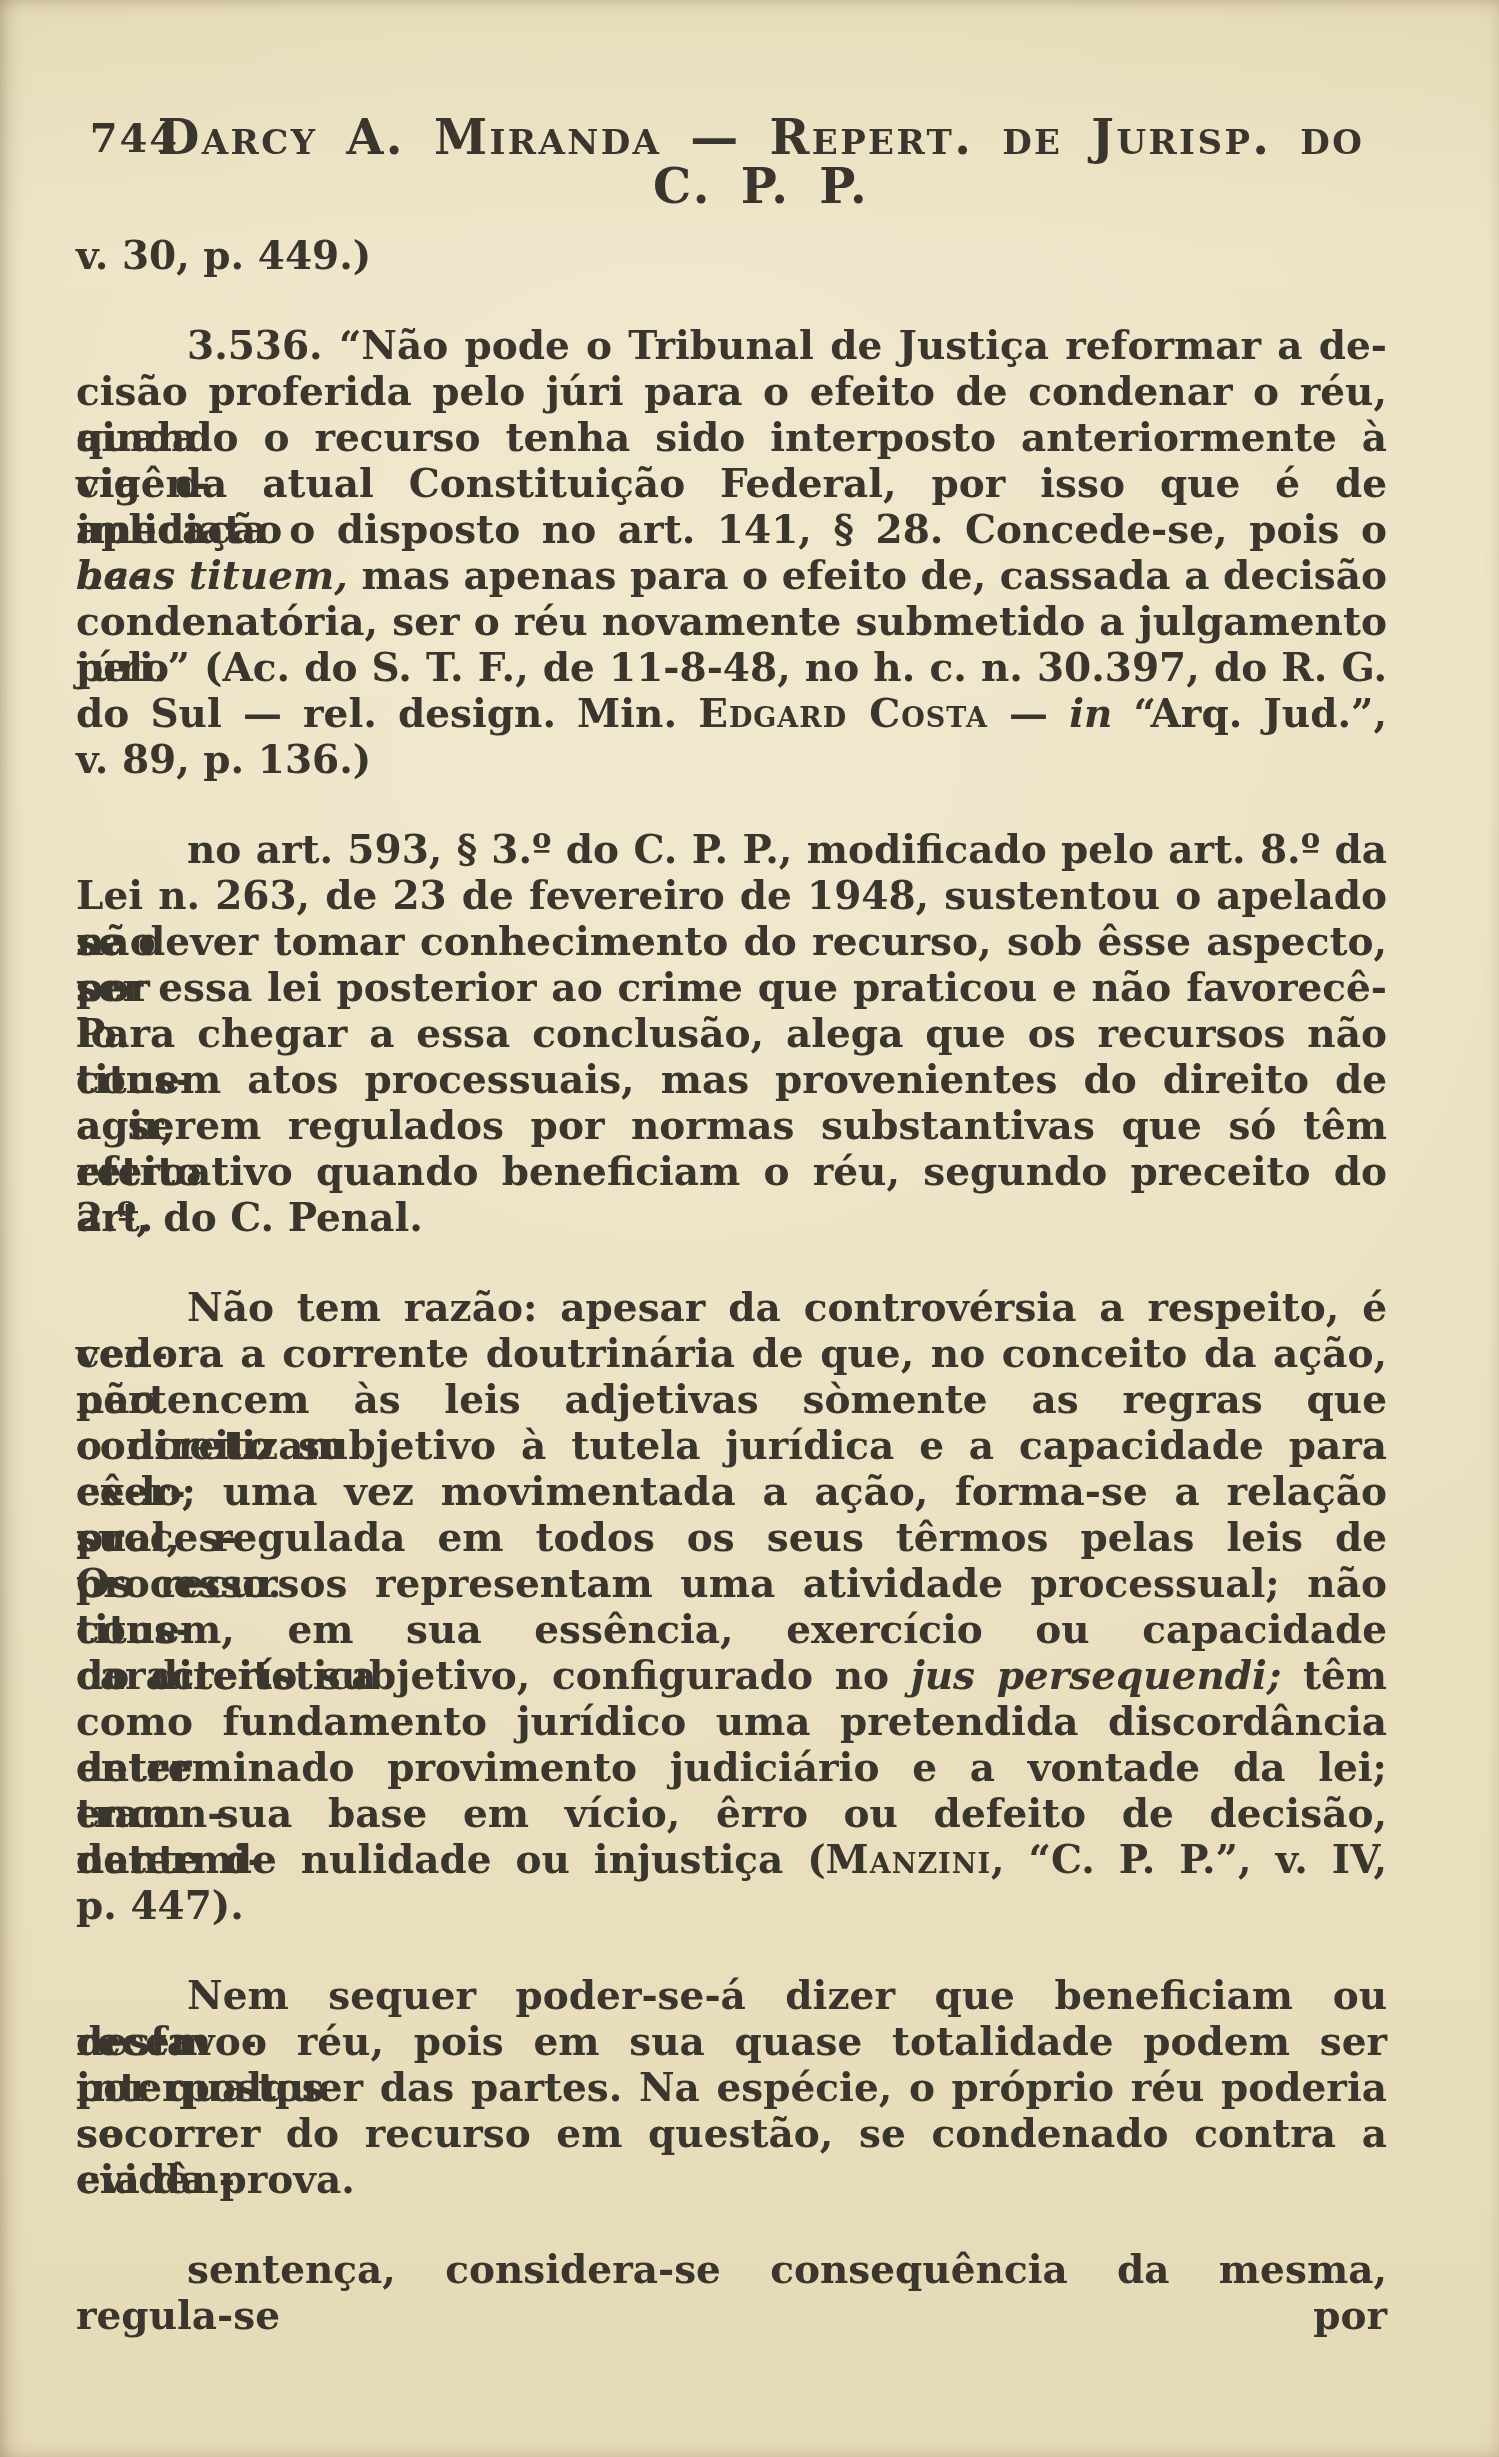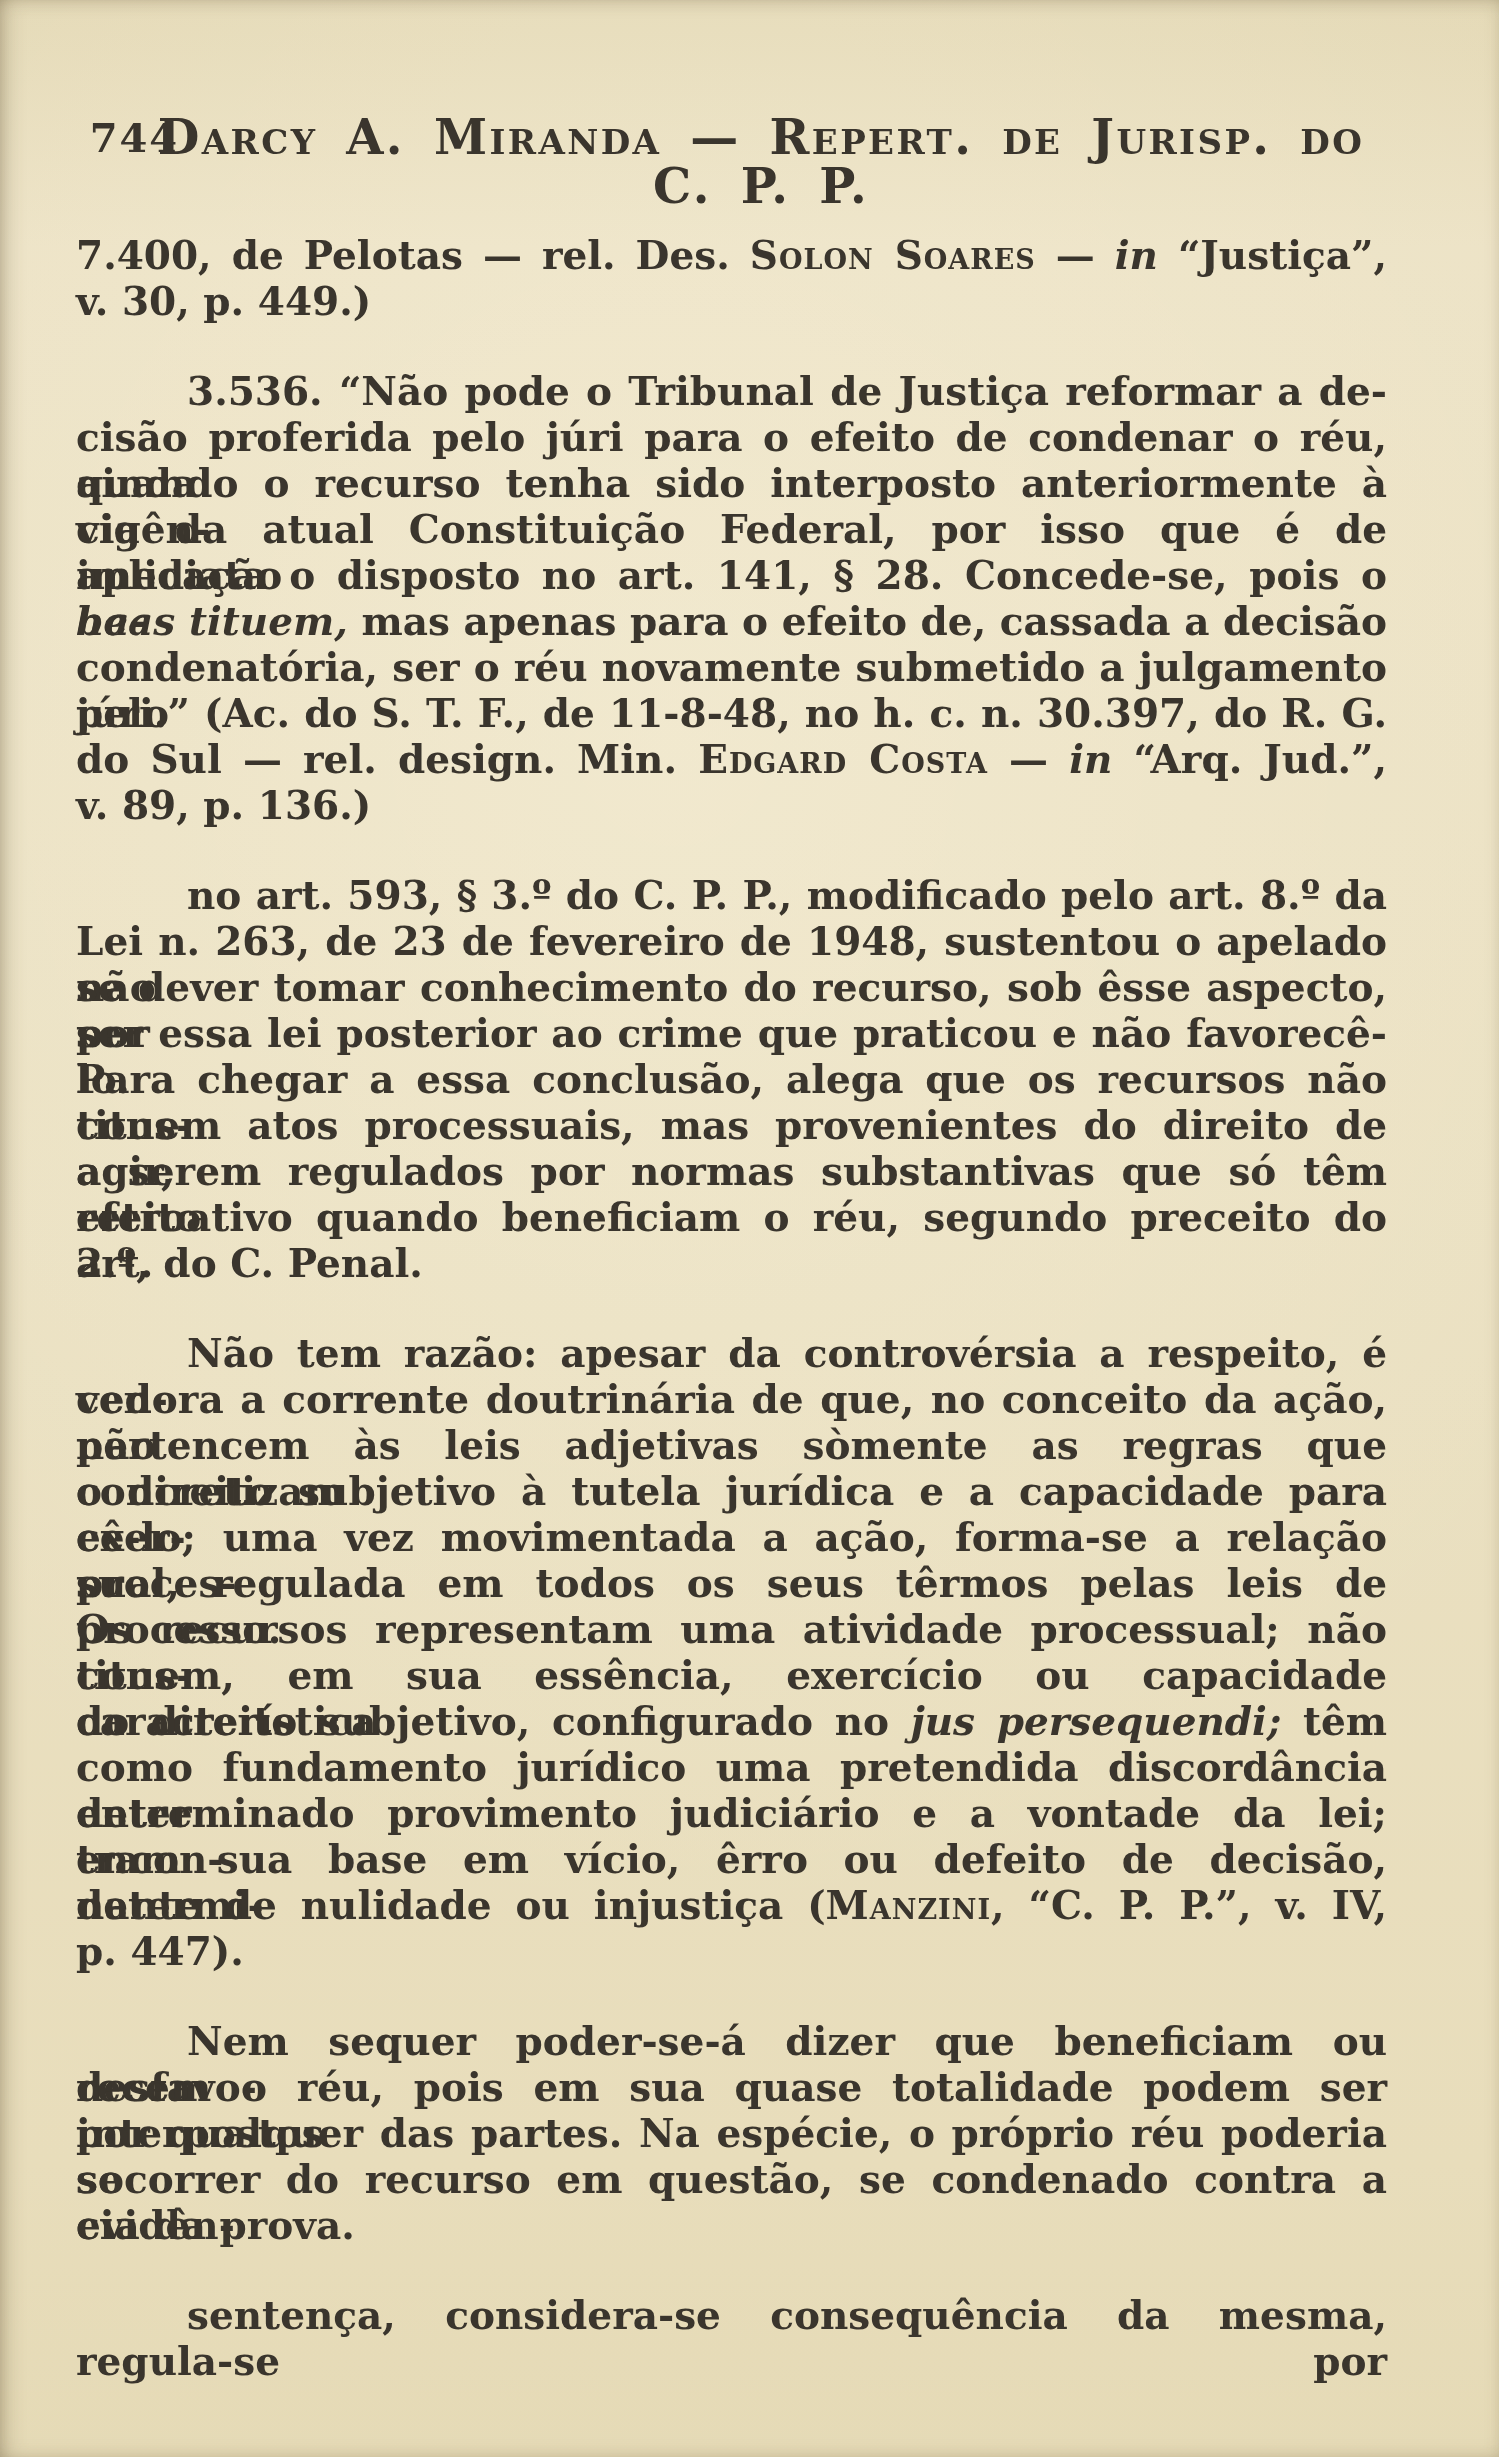--- a/index.html
+++ b/index.html
@@ -81,21 +81,20 @@
 </head>
 <body>
 
 <div class="page">
   <div class="running-head">
     <span class="pagenum">744</span>
     <span class="head-title">Darcy A. Miranda — Repert. de Jurisp. do C. P. P.</span>
   </div>
   <div class="text-block" id="text-block">
       <div class="para">
-        <div class="line"><span class="nm">7.400, de Pelotas — rel. Des. </span><span class="sc">Solon Soares</span><span class="nm"> — </span><span class="it">in</span><span class="nm"> “Justiça”,</span></div>
         <div class="line short"><span class="nm">v. 30, p. 449.)</span></div>
       </div>
       <div class="para indent gap">
         <div class="line"><span class="nm">3.536. “Não pode o Tribunal de Justiça reformar a de-</span></div>
         <div class="line"><span class="nm">cisão proferida pelo júri para o efeito de condenar o réu, ainda</span></div>
         <div class="line"><span class="nm">quando o recurso tenha sido interposto anteriormente à vigên-</span></div>
         <div class="line"><span class="nm">cia da atual Constituição Federal, por isso que é de aplicação</span></div>
         <div class="line"><span class="nm">imediata o disposto no art. 141, § 28. Concede-se, pois o </span><span class="it">ha-</span></div>
         <div class="line"><span class="it">beas tituem,</span><span class="nm"> mas apenas para o efeito de, cassada a decisão</span></div>
         <div class="line"><span class="nm">condenatória, ser o réu novamente submetido a julgamento pelo</span></div>

